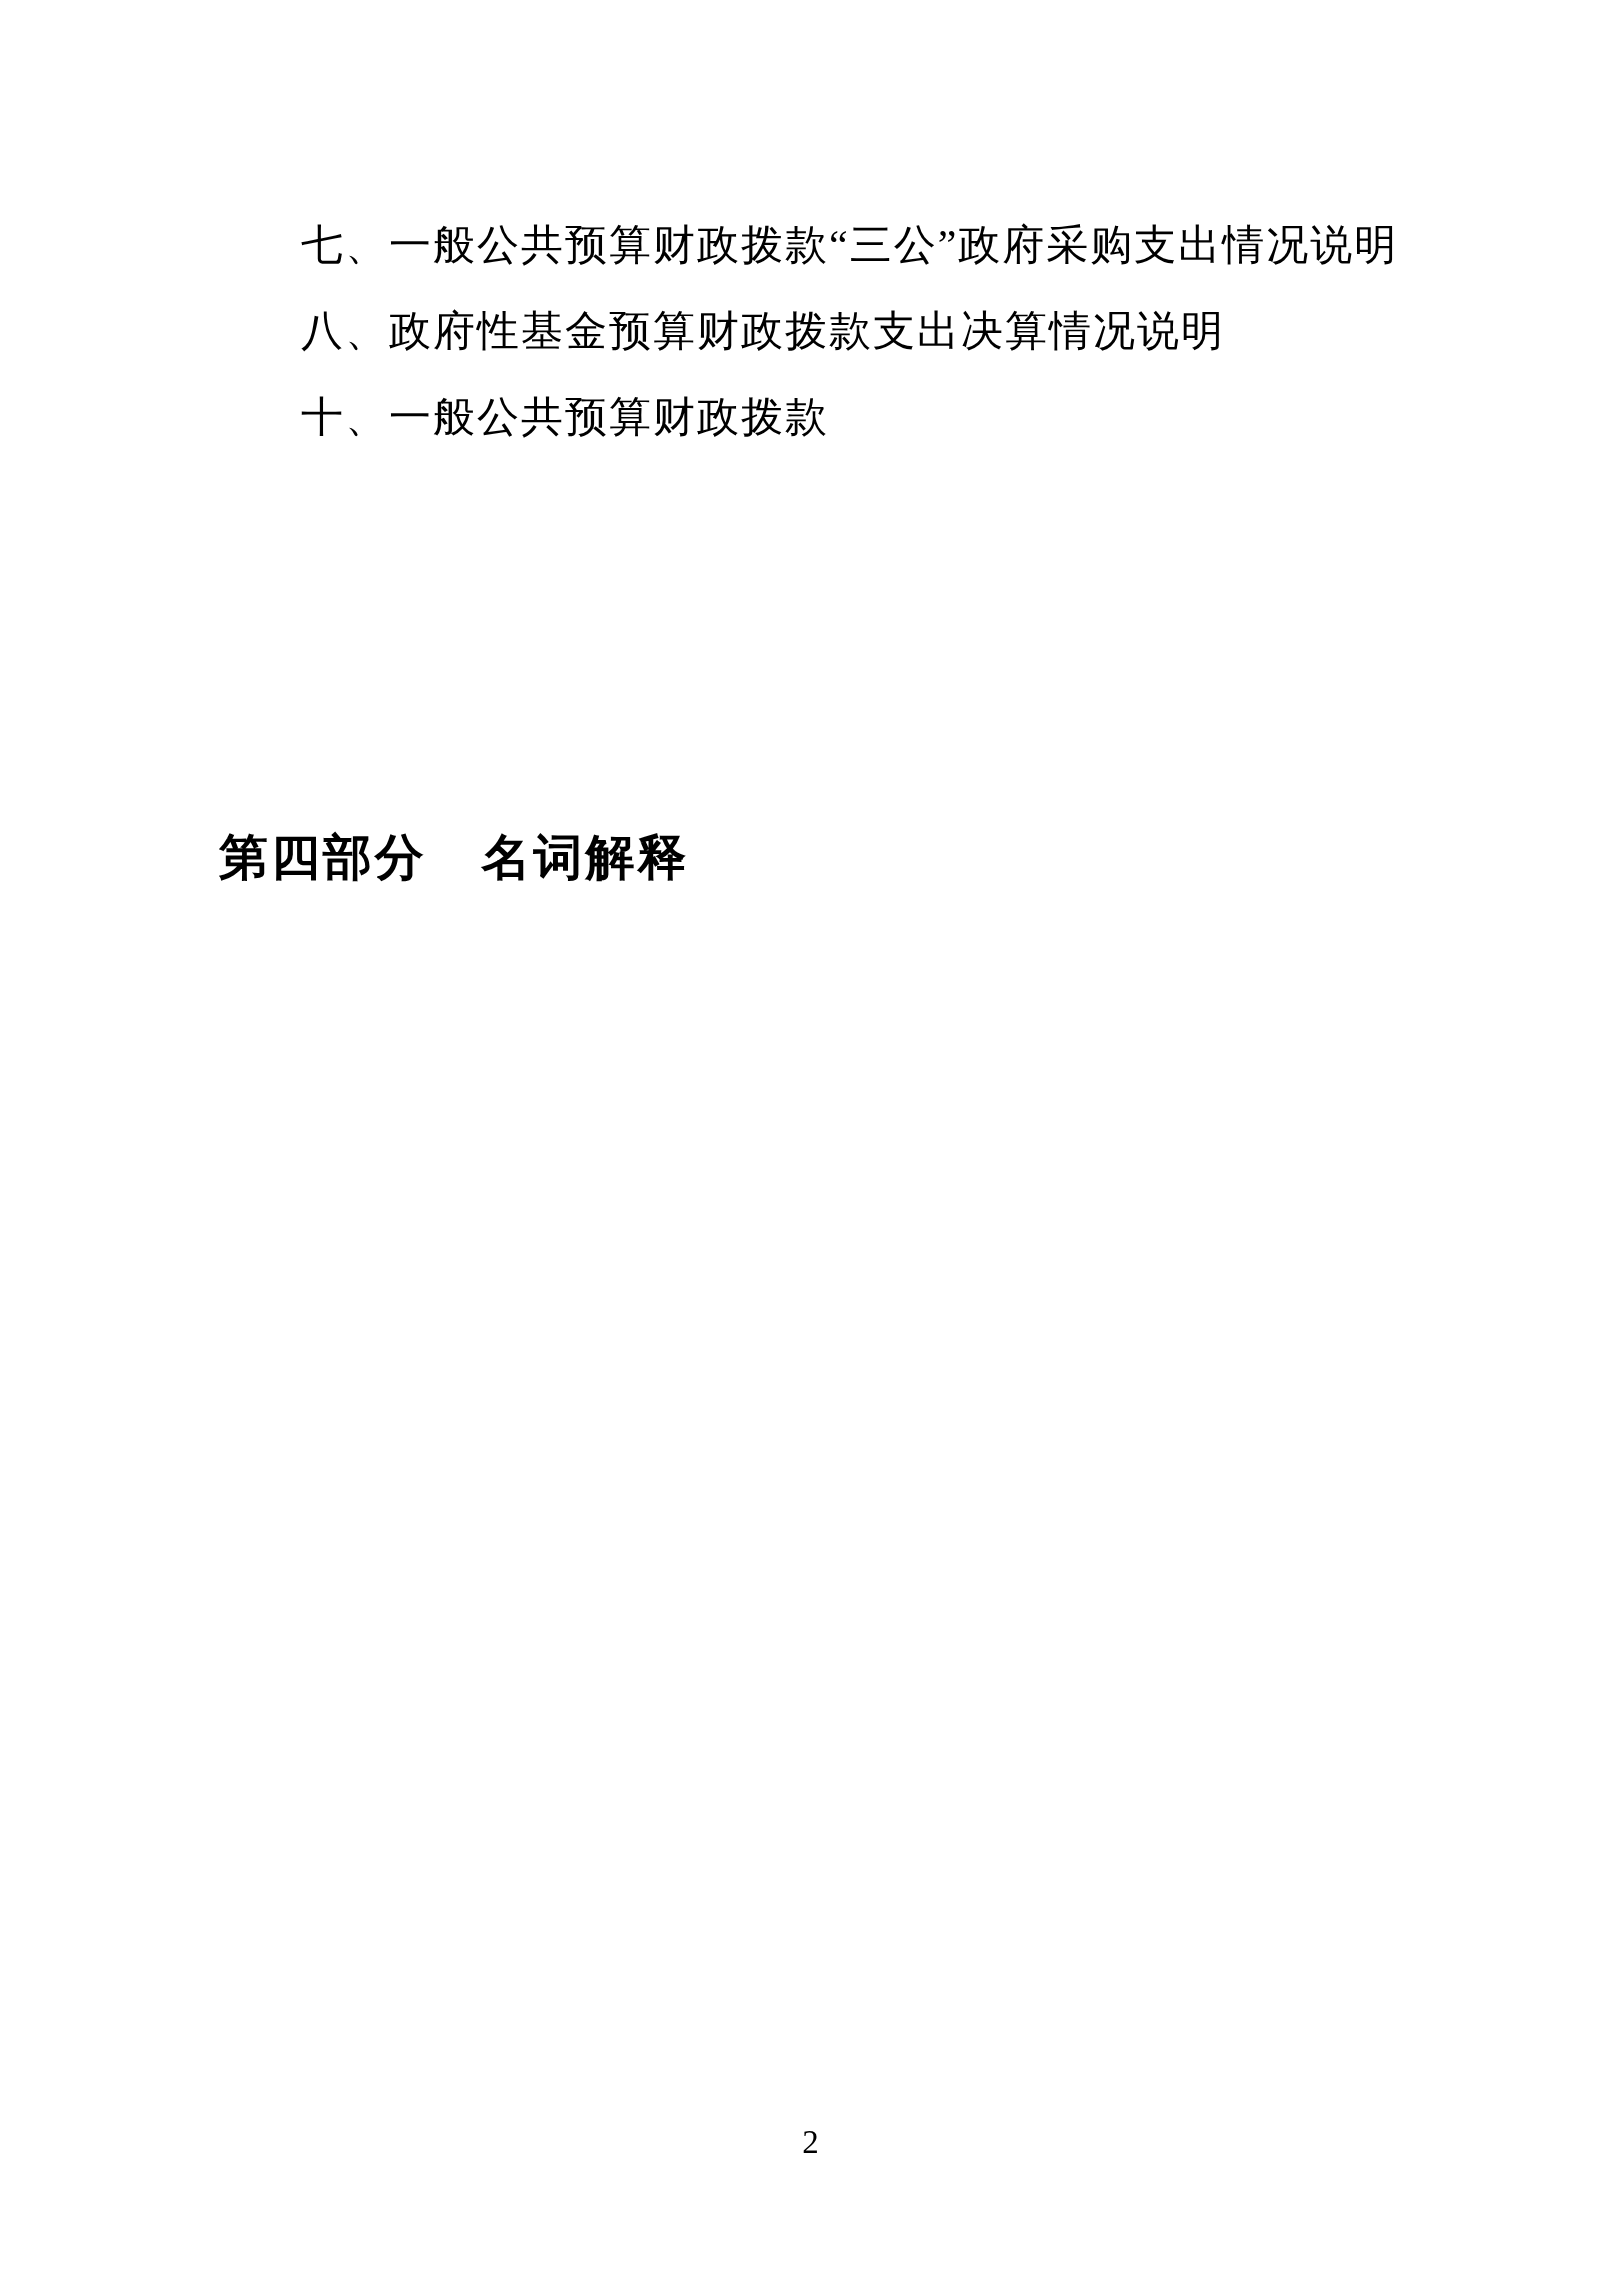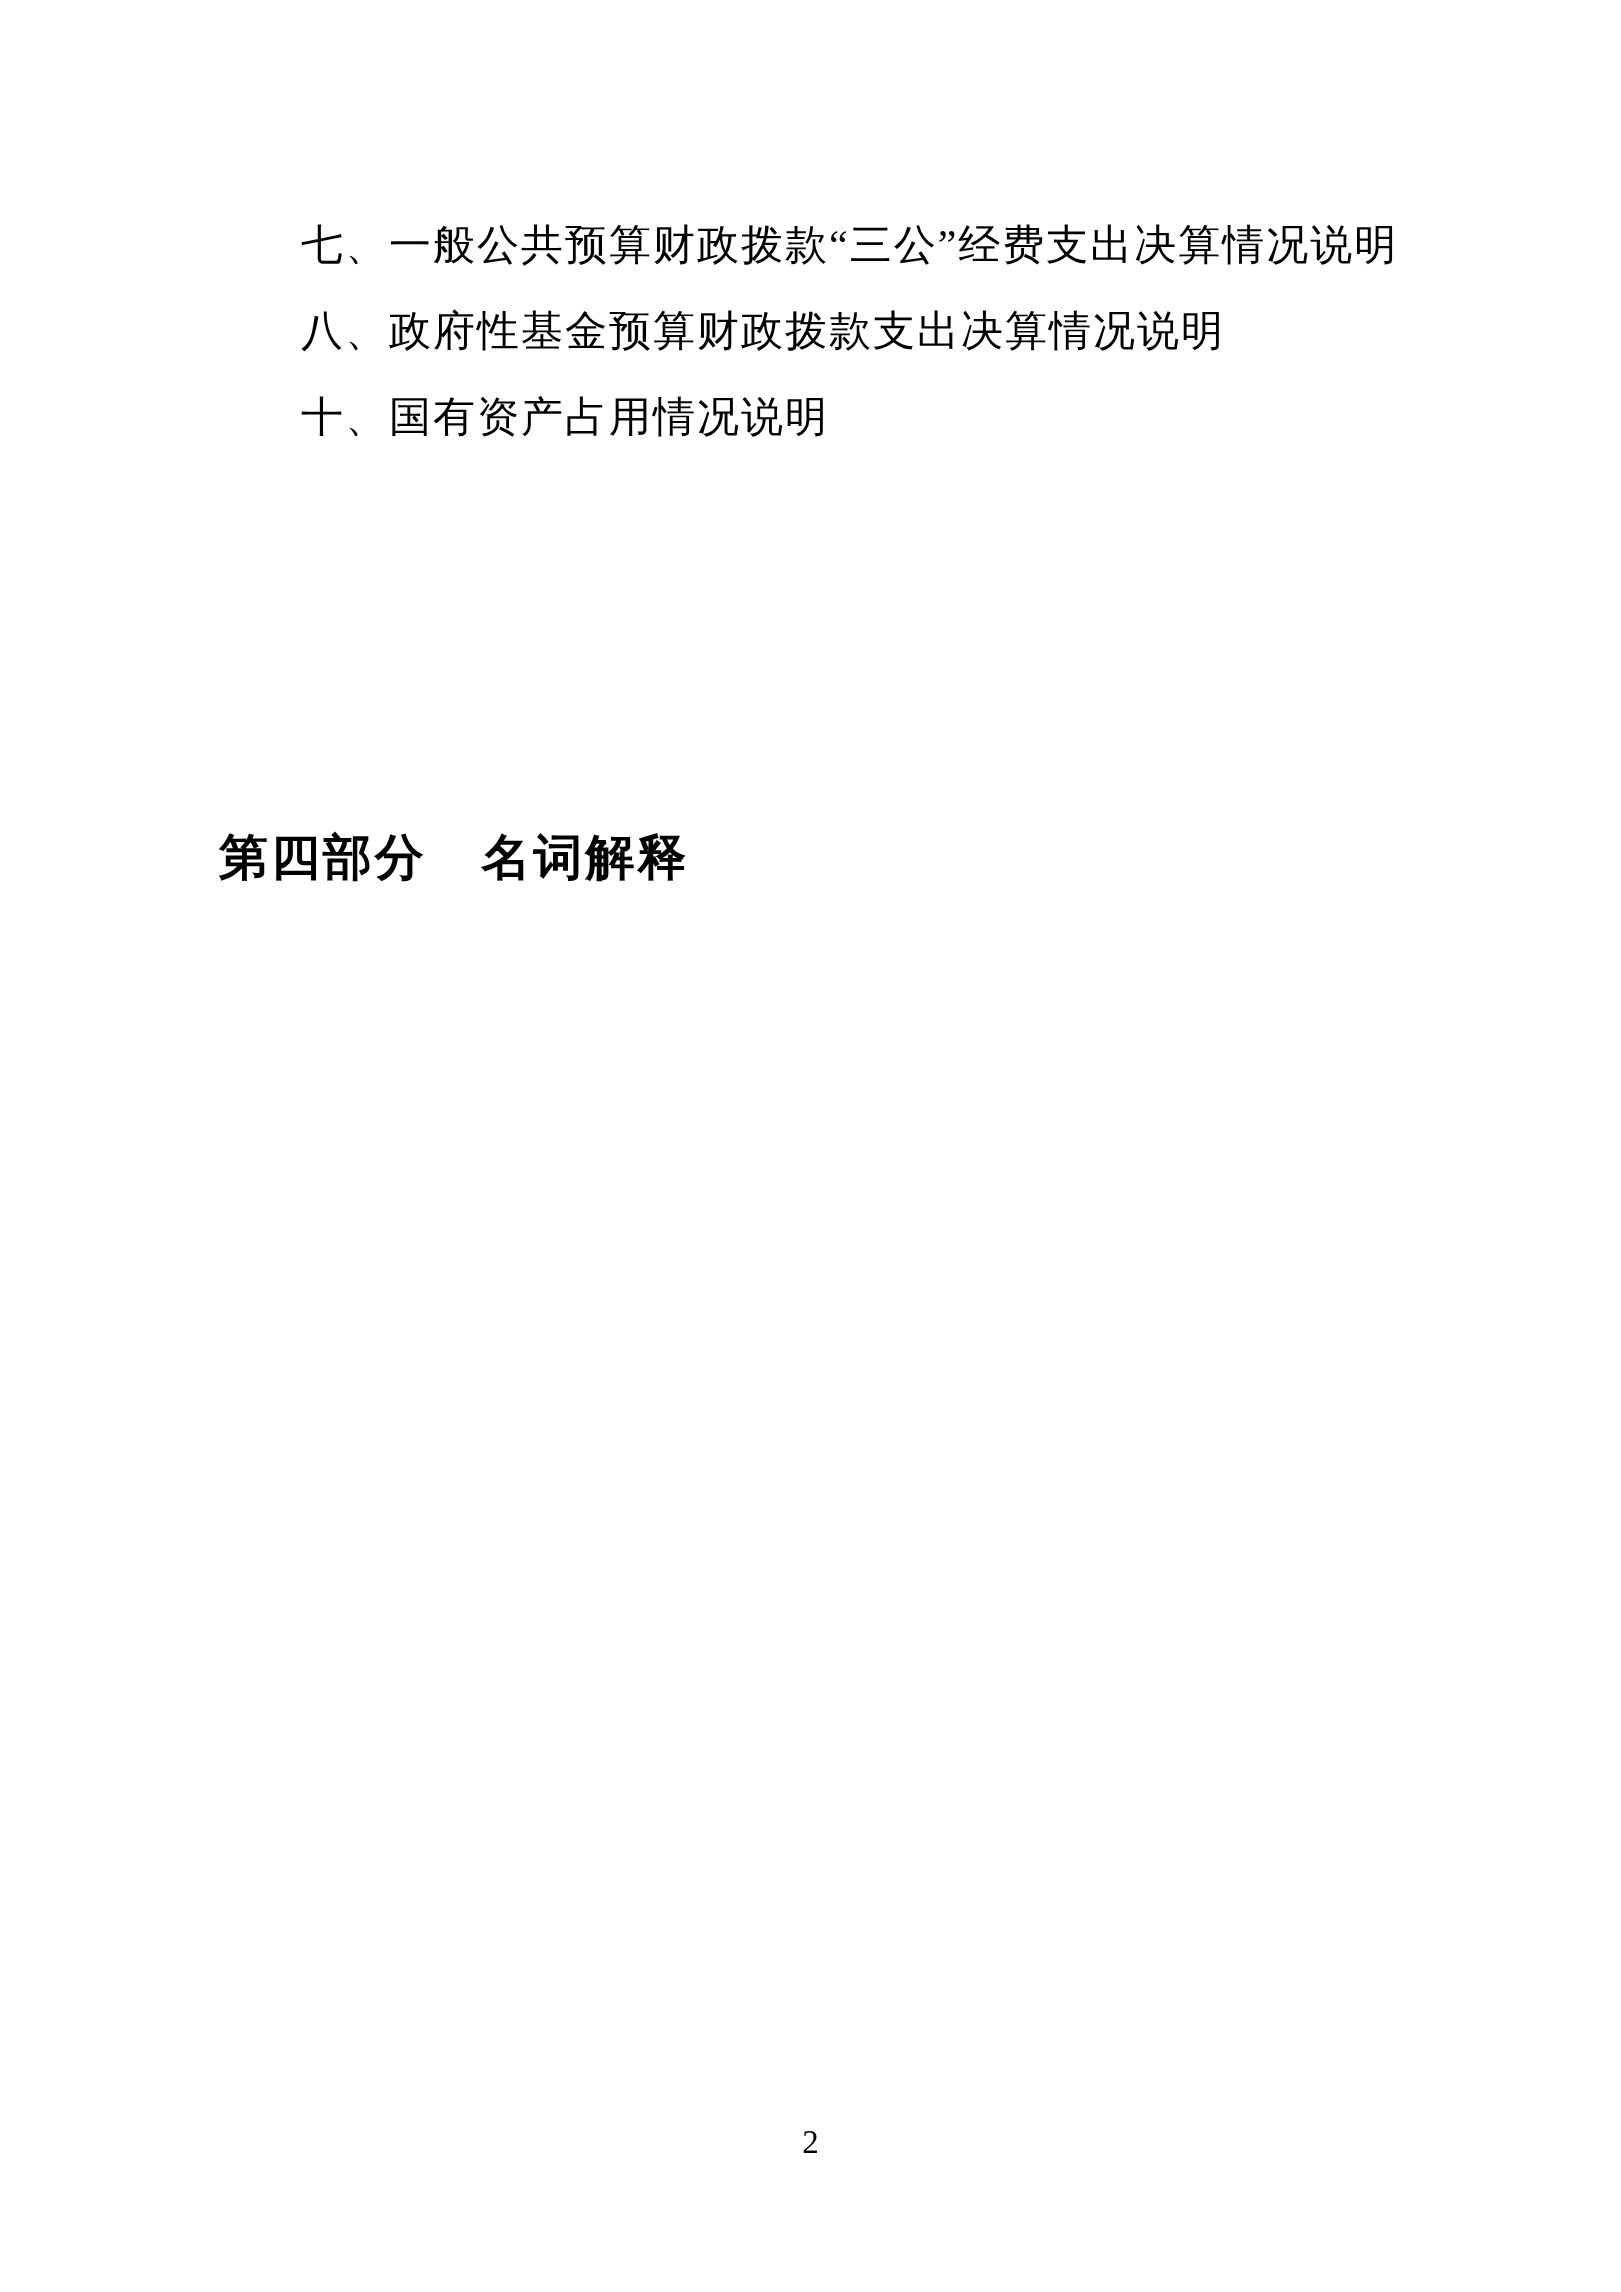--- a/index.html
+++ b/index.html
@@ -55,23 +55,23 @@
     line-height: 35px;
     font-family: "Liberation Serif", "DejaVu Serif", serif;
   }
 </style>
 </head>
 <body>
 
 <div class="page">
 
   <ul class="toc">
-    <li class="toc-item">七、一般公共预算财政拨款“三公”经费支出决算情况说明</li>
+    <li class="toc-item">七、一般公共预算财政拨款“三公”政府采购支出情况说明</li>
     <li class="toc-item">八、政府性基金预算财政拨款支出决算情况说明</li>
-    <li class="toc-item">十、国有资产占用情况说明</li>
+    <li class="toc-item">十、一般公共预算财政拨款</li>
   </ul>
 
   <div class="section-heading">
     <span class="part">第四部分</span><span class="title">名词解释</span>
   </div>
 
   <div class="page-number">2</div>
 
 </div>
 

